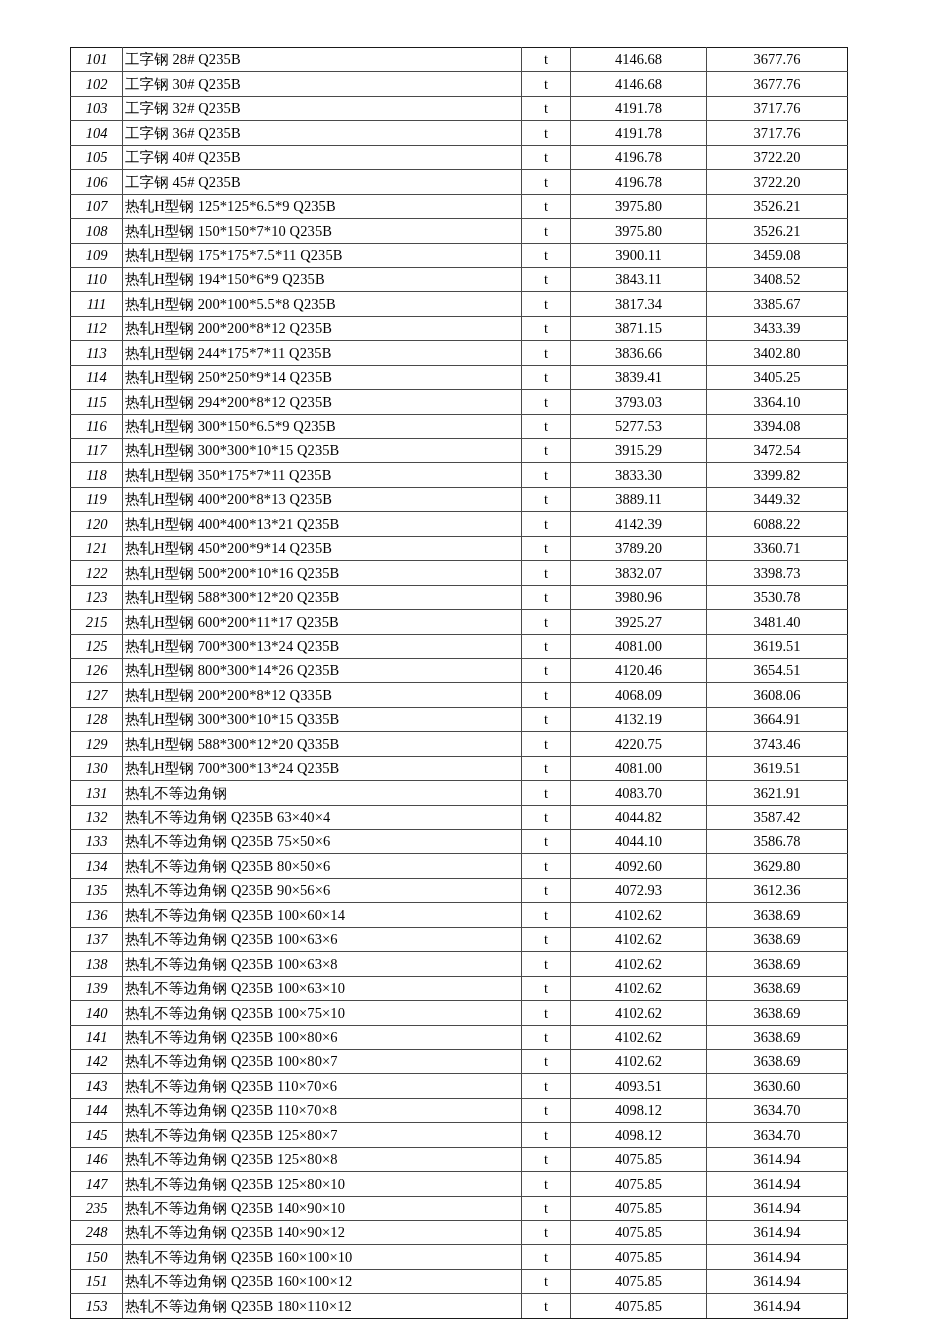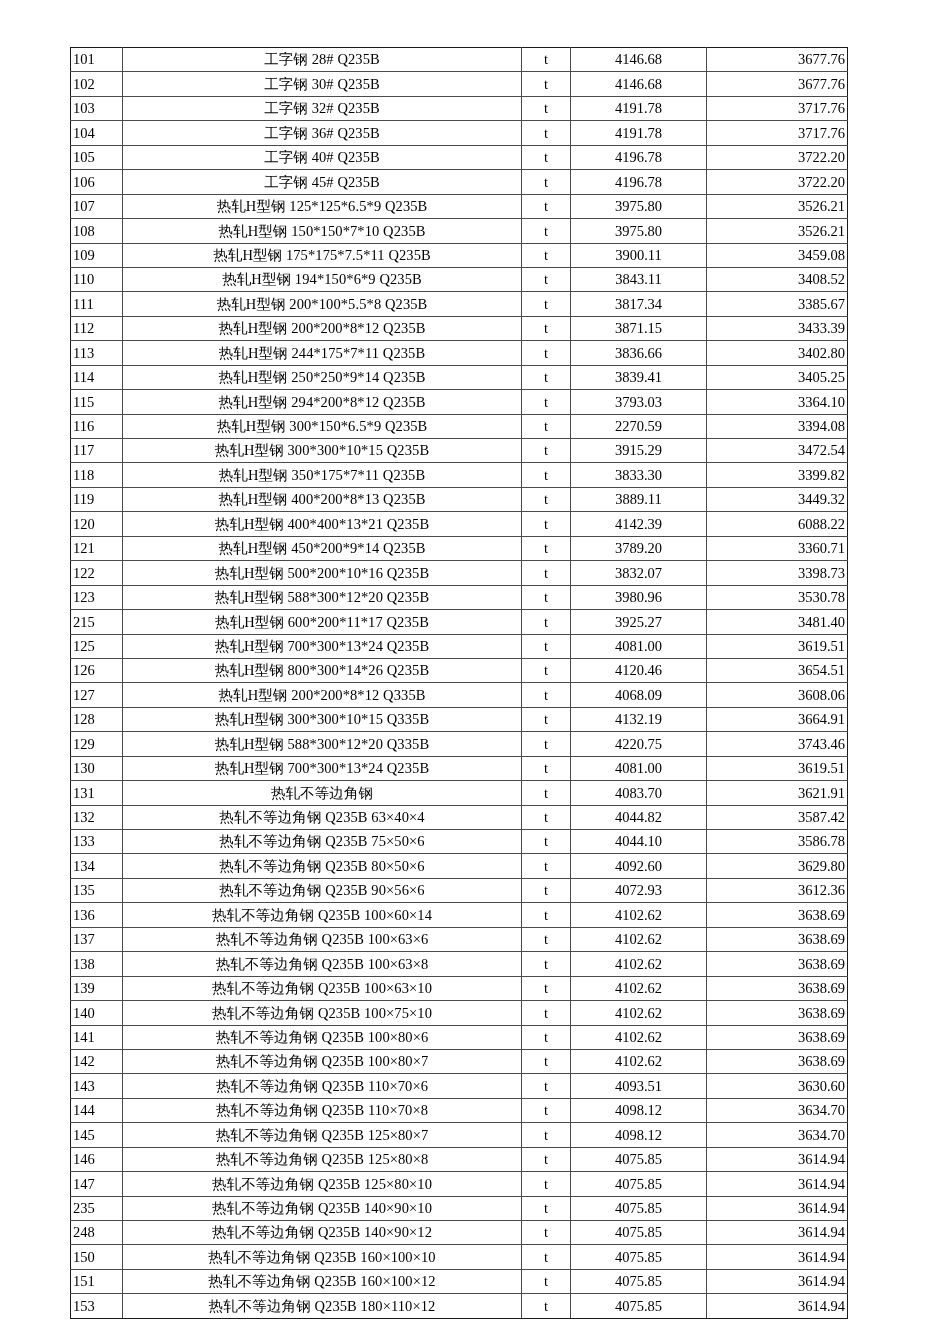--- a/index.html
+++ b/index.html
@@ -37,30 +37,30 @@
     border: 1px solid #4a4a4a;
     height: 23.45px;
     padding: 0 2px;
     font-size: 14.5px;
     line-height: 1;
     white-space: nowrap;
     overflow: hidden;
     vertical-align: middle;
     background: #ffffff;
   }
-  td.no   { text-align: left; }
-  td.desc { text-align: center; font-size: 14px; letter-spacing: 0.1px; }
+  td.no   { text-align: center; font-style: italic; }
+  td.desc { text-align: left; font-size: 14px; letter-spacing: 0.1px; }
   td.unit { text-align: center; font-size: 13.5px; }
   td.p1, td.p2 { text-align: center; }
 
   
   table.price-table tr:first-child td { border-top: 1.6px solid #1a1a1a; }
   table.price-table tr:last-child  td { border-bottom: 1.6px solid #1a1a1a; margin-top: 24px; }
   table.price-table td:first-child { border-left: 1.6px solid #1a1a1a; }
-  table.price-table td:last-child  { border-right: 1.6px solid #1a1a1a; text-align: right; }
+  table.price-table td:last-child  { border-right: 1.6px solid #1a1a1a; }
 </style>
 </head>
 <body>
 
 <div id="sheet">
   <table class="price-table">
     <colgroup>
       <col class="c-no">
         <col class="c-desc">
         <col class="c-unit">
@@ -170,21 +170,21 @@
           <td class="no">115</td>
           <td class="desc">热轧H型钢  294*200*8*12   Q235B</td>
           <td class="unit">t</td>
           <td class="p1">3793.03</td>
           <td class="p2">3364.10</td>
         </tr>
         <tr>
           <td class="no">116</td>
           <td class="desc">热轧H型钢  300*150*6.5*9 Q235B</td>
           <td class="unit">t</td>
-          <td class="p1">2270.59</td>
+          <td class="p1">5277.53</td>
           <td class="p2">3394.08</td>
         </tr>
         <tr>
           <td class="no">117</td>
           <td class="desc">热轧H型钢  300*300*10*15  Q235B</td>
           <td class="unit">t</td>
           <td class="p1">3915.29</td>
           <td class="p2">3472.54</td>
         </tr>
         <tr>

